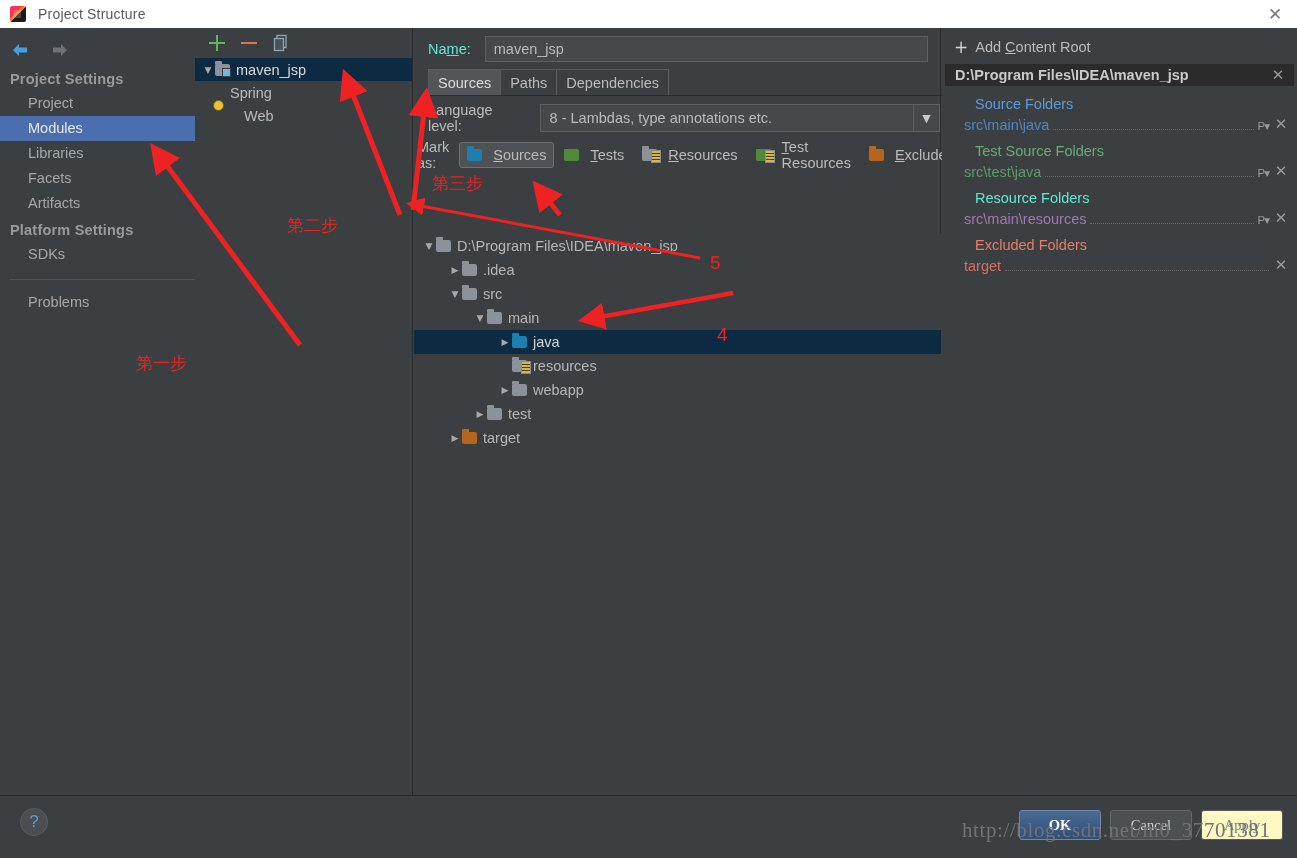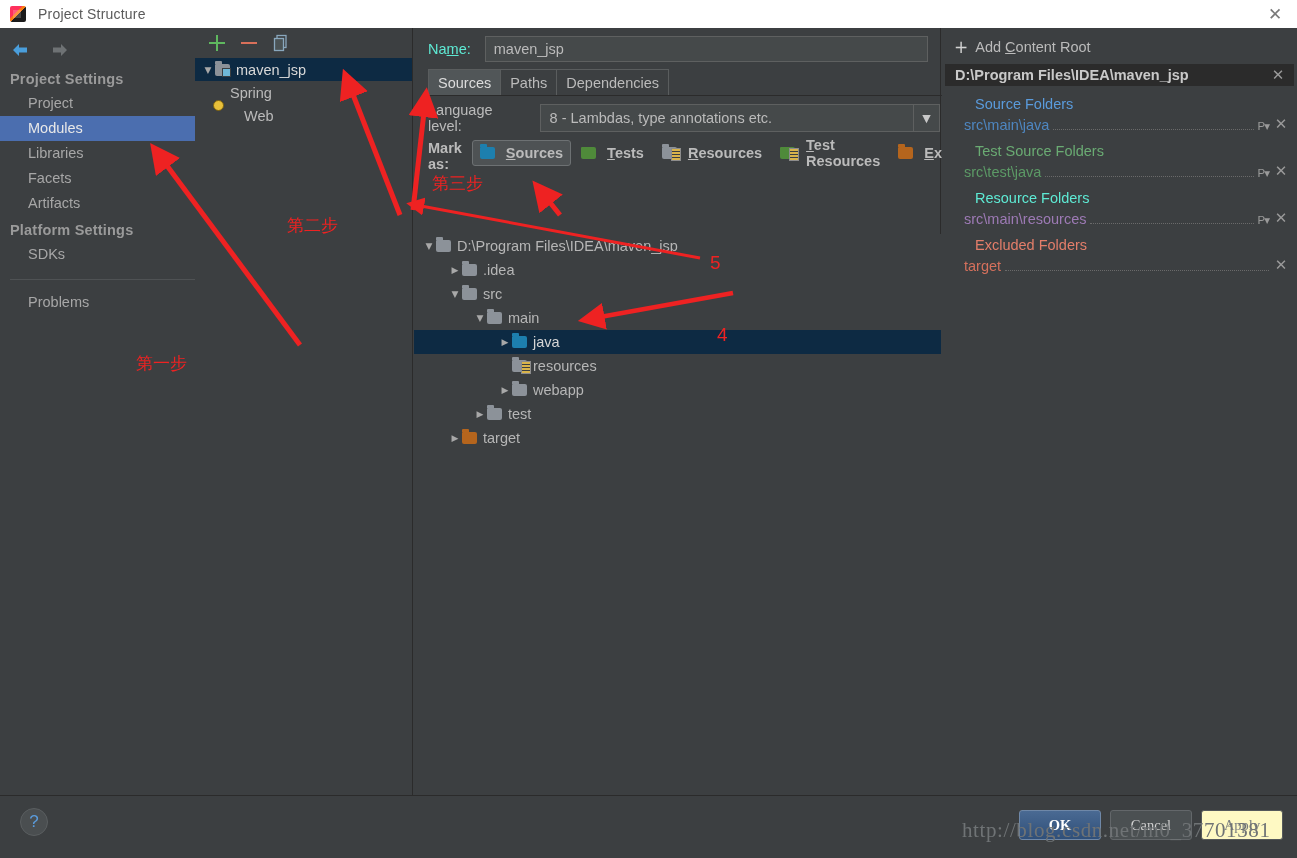--- a/index.html
+++ b/index.html
@@ -167,21 +167,21 @@
     width: 420px; height: 28px; background: #45494a; border: 1px solid #5e6060;
     display: flex; align-items: center; cursor: pointer;
   }
   .lang-combo-text { flex: 1; padding-left: 9px; font-size: 14.5px; color: #bbbbbb; }
   .lang-combo-arrow {
     width: 26px; height: 26px; border-left: 1px solid #5e6060;
     display:flex; align-items:center; justify-content:center;
     font-size: 11px; color:#c8c8c8; font-family:"DejaVu Sans",sans-serif;
   }
 
-  .markas-row { display: flex; height: 30px; padding-left: 14px; gap: 2px; font-weight: bold; }
+  .markas-row { display: flex; align-items: center; height: 30px; padding-left: 3px; gap: 2px; }
   .markas-label { font-size: 14.5px; color: #bbbbbb; margin-right: 8px; }
   .mark-btn {
     display: flex; align-items: center; gap: 5px; height: 26px; padding: 0 7px;
     font-size: 14.5px; color: #bbbbbb; cursor: pointer; border: 1px solid transparent;
   }
   .mark-btn.active { background: #4e5254; border: 1px solid #6d7173; border-radius: 3px; }
   .mark-btn u { text-decoration: underline; }
 
   .tree {
     position: absolute; left: 0; top: 206px; width: 527px; height: 561px;

